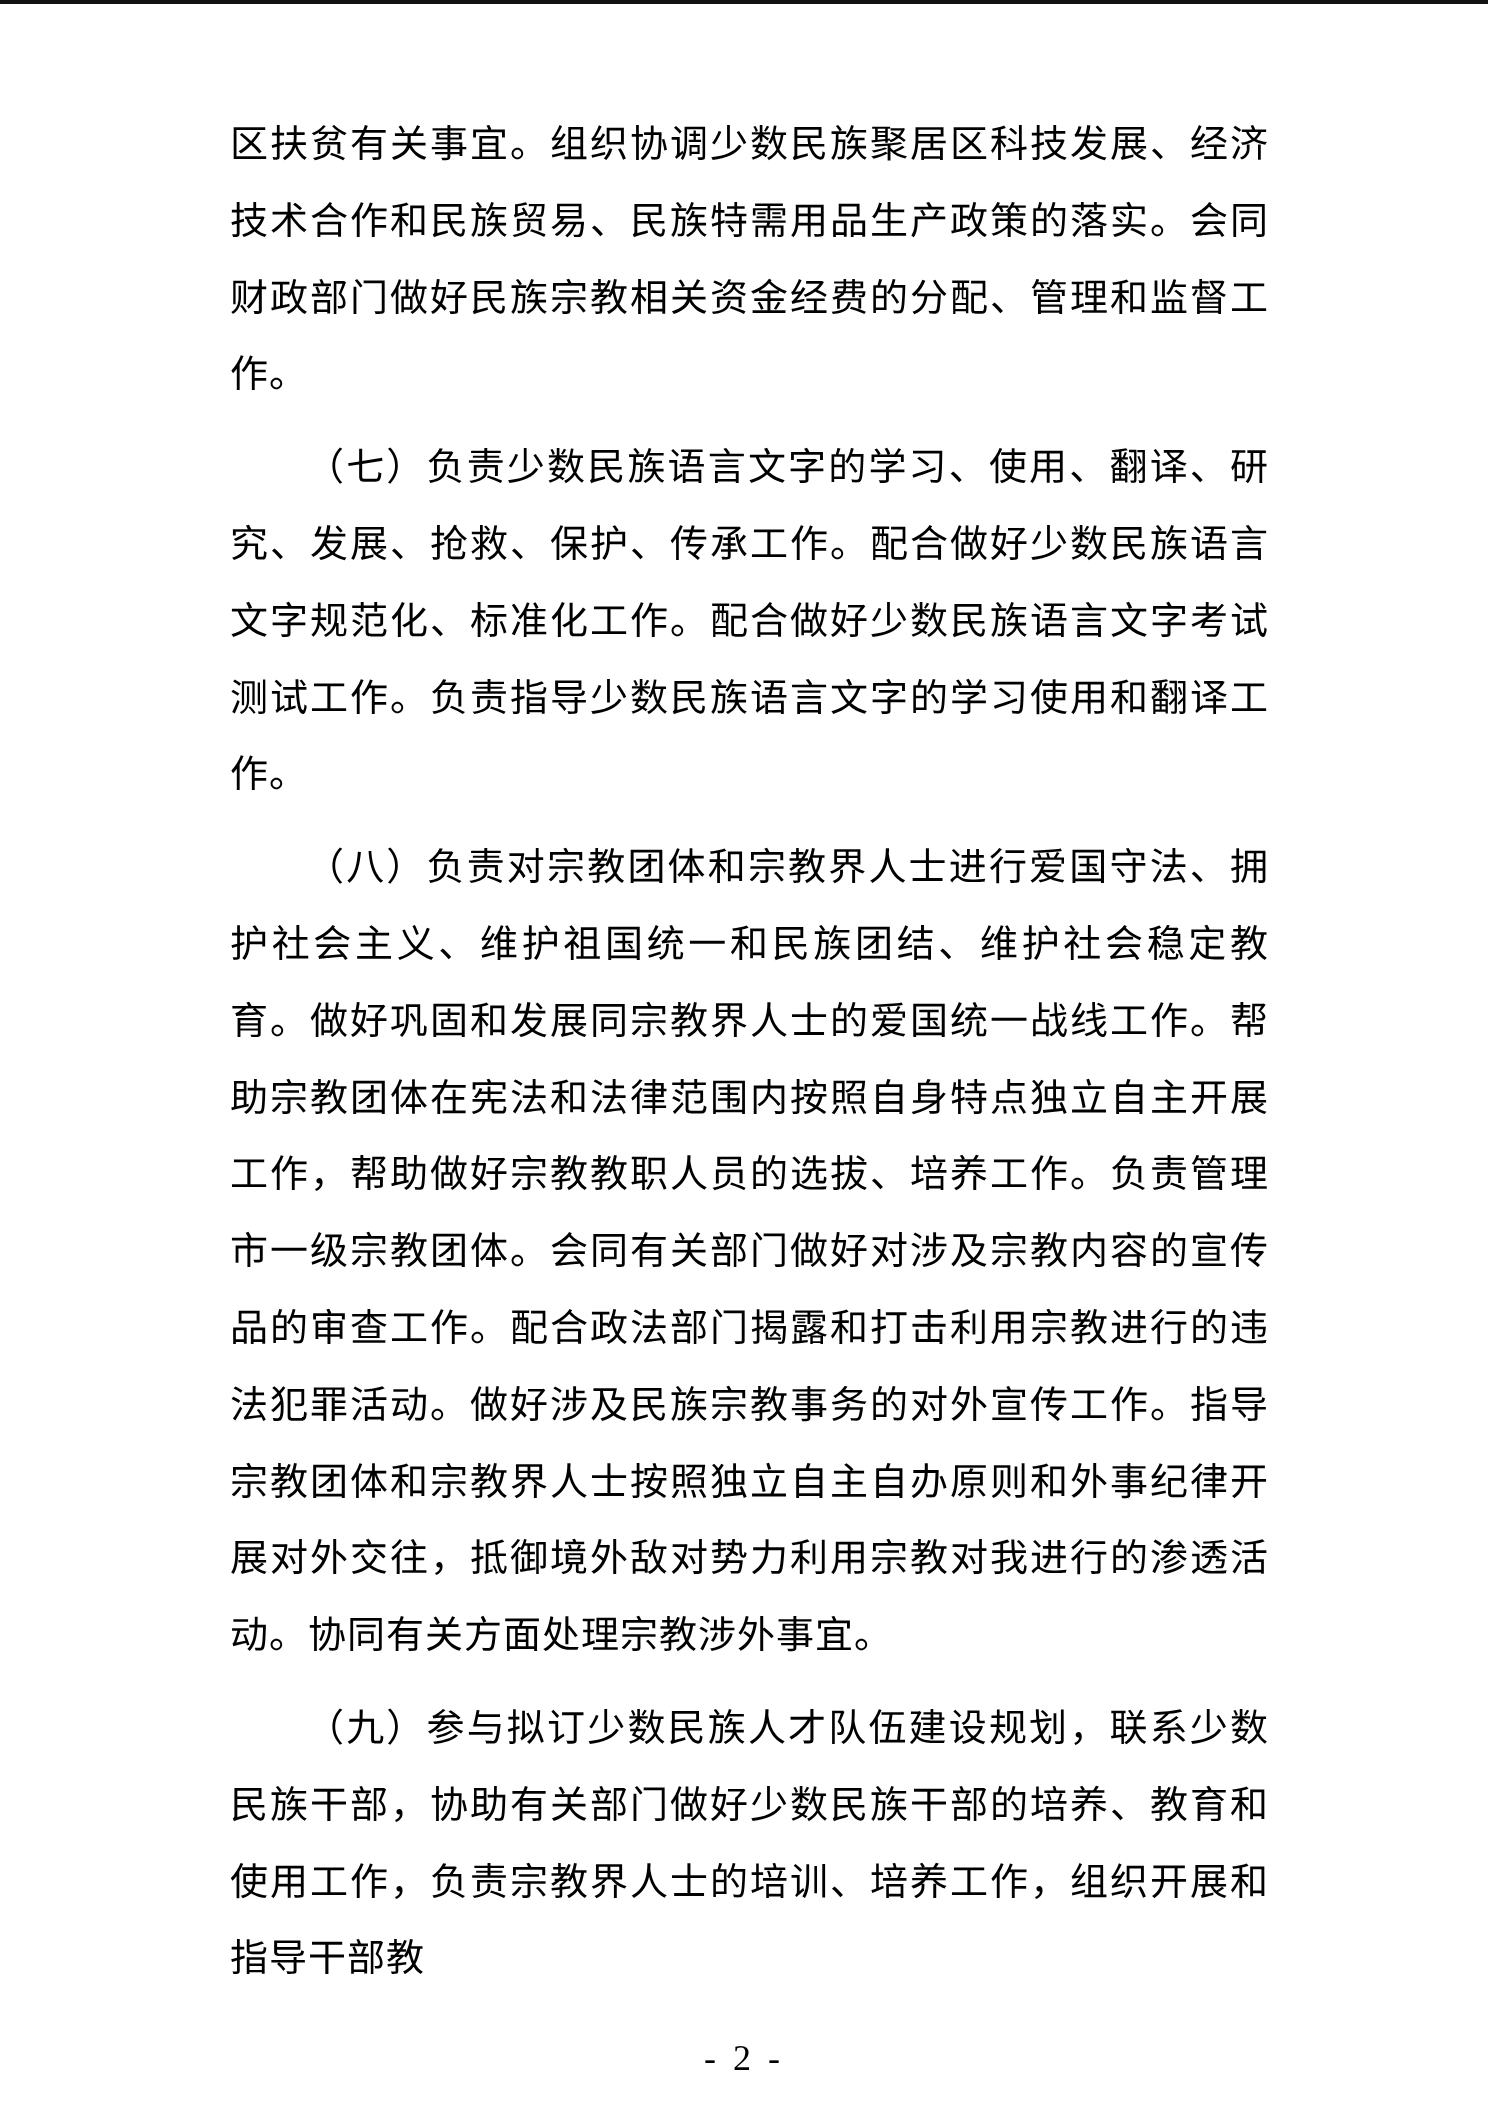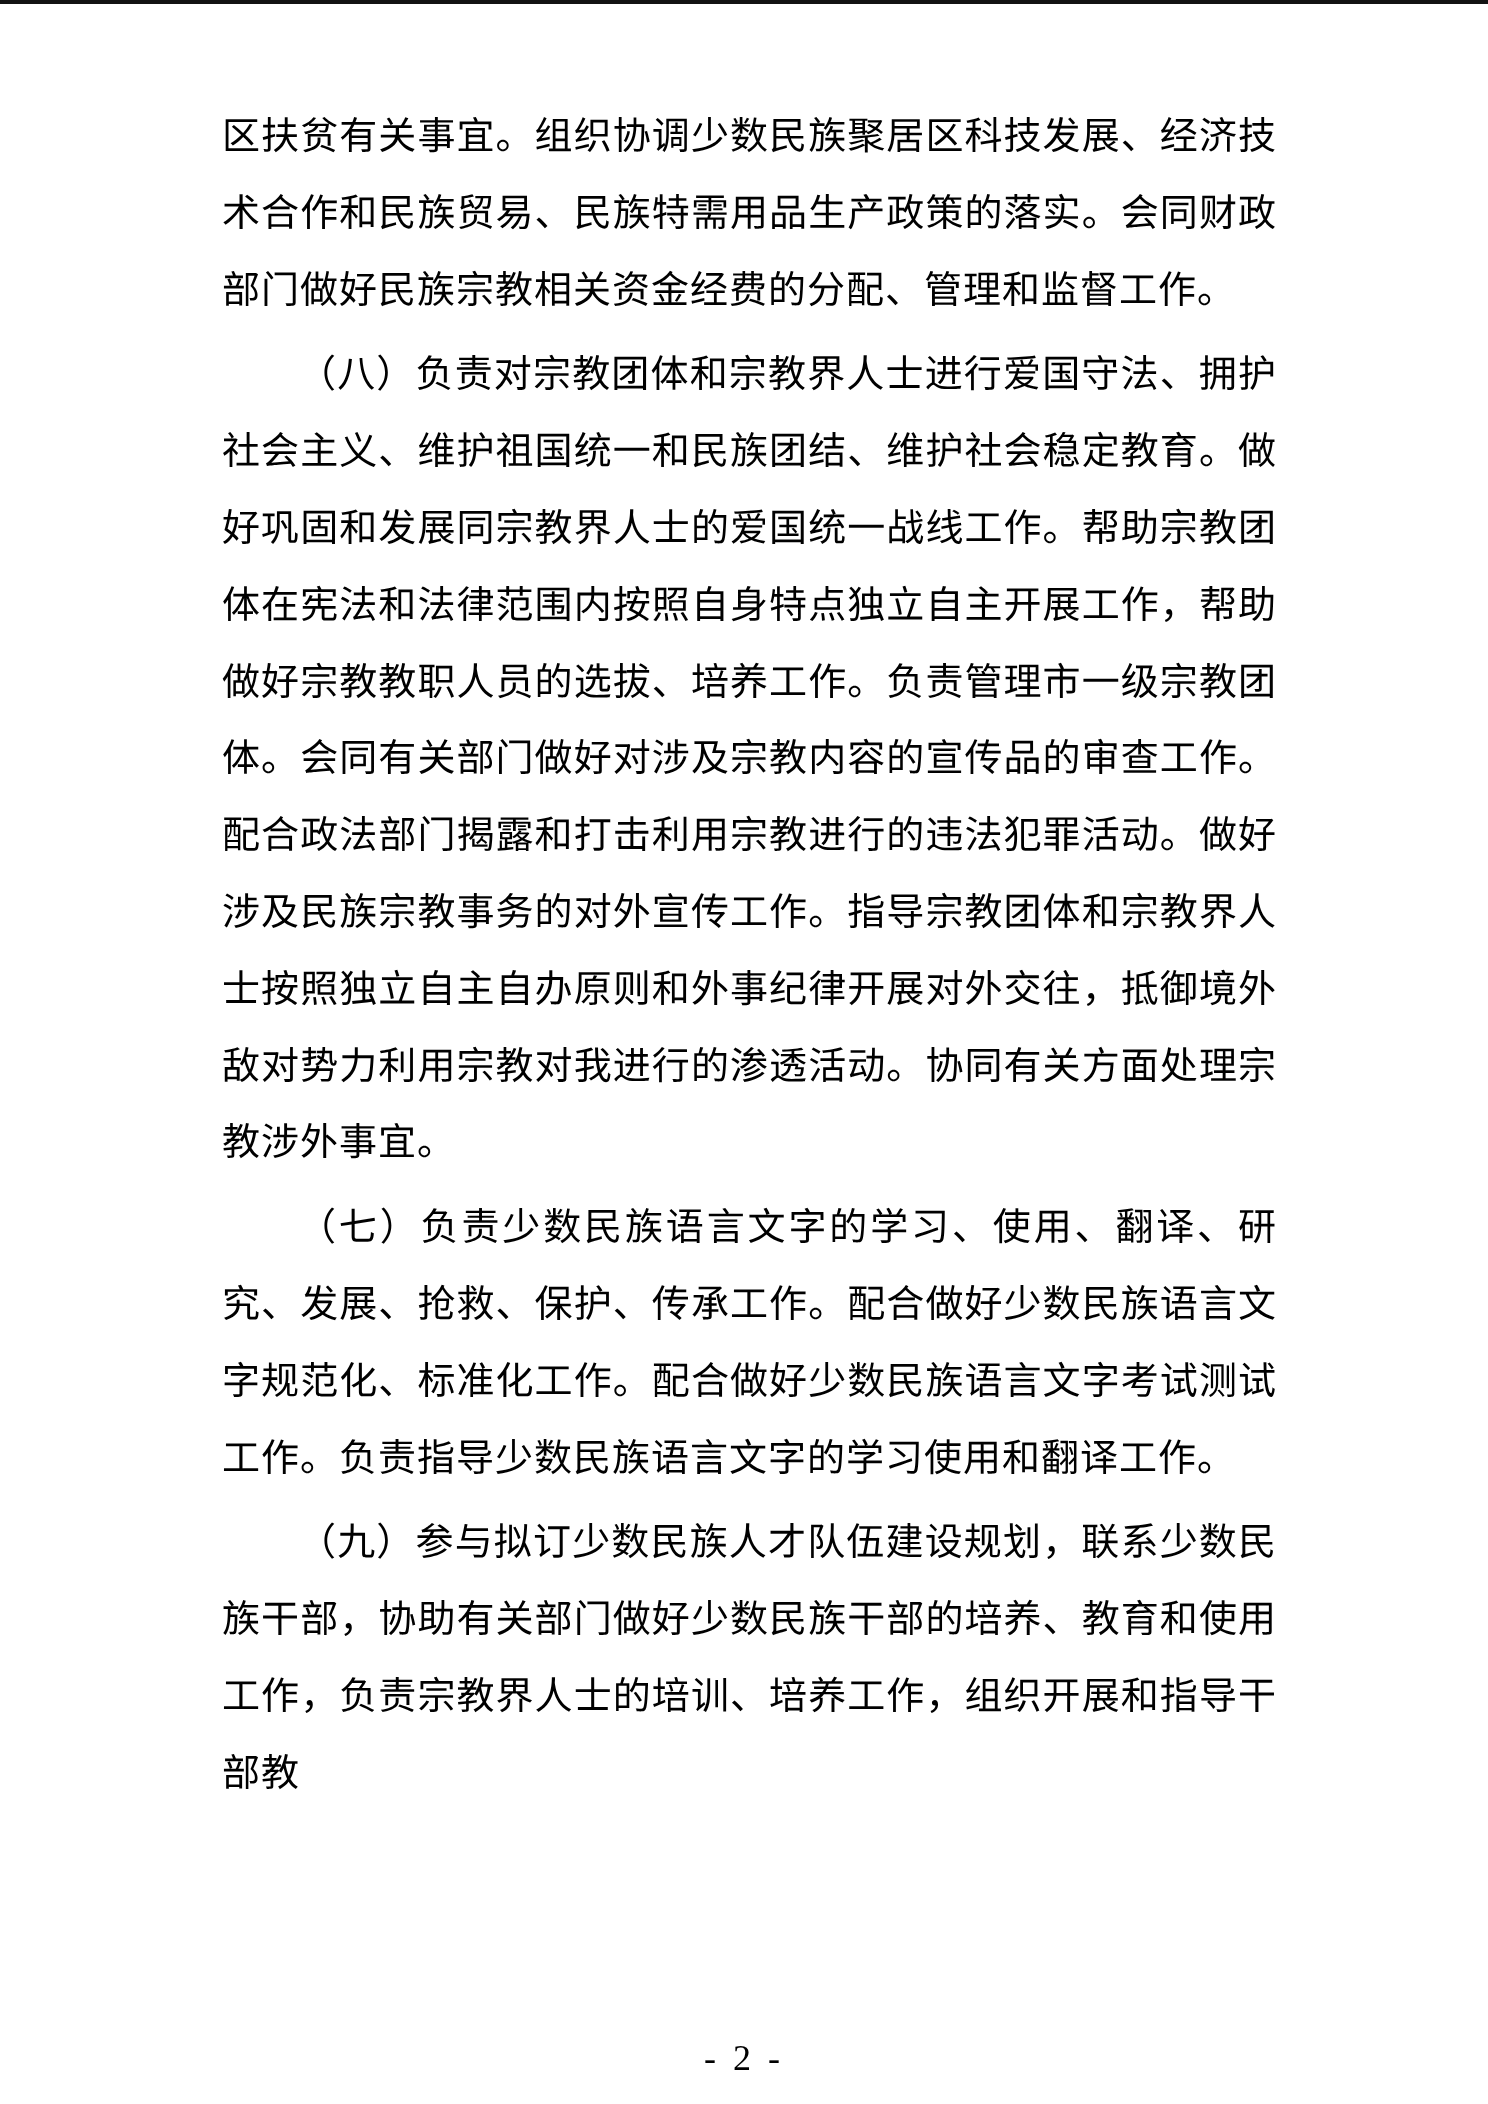--- a/index.html
+++ b/index.html
@@ -27,21 +27,21 @@
     position: absolute;
     top: 90px;
     left: 214px;
     width: 1071px;
     font-size: 38px;
     line-height: 76.8px;
     text-align: justify;
     letter-spacing: 1px;
   }
   .doc-body p {
-    margin: 8px;
+    margin: 16px;
     padding: 0;
   }
   .doc-body p.indent {
     text-indent: 2em;
   }
   .page-footer {
     position: absolute;
     top: 2038px;
     left: 0;
     width: 1488px;
@@ -52,20 +52,20 @@
     color: #000000;
   }
 </style>
 </head>
 <body>
 
 <div class="scan-edge-bar"></div>
 
 <main class="doc-body">
   <p>区扶贫有关事宜。组织协调少数民族聚居区科技发展、经济技术合作和民族贸易、民族特需用品生产政策的落实。会同财政部门做好民族宗教相关资金经费的分配、管理和监督工作。</p>
+  <p class="indent">（七）负责少数民族语言文字的学习、使用、翻译、研究、发展、抢救、保护、传承工作。配合做好少数民族语言文字规范化、标准化工作。配合做好少数民族语言文字考试测试工作。负责指导少数民族语言文字的学习使用和翻译工作。</p>
   <p class="indent">（八）负责对宗教团体和宗教界人士进行爱国守法、拥护社会主义、维护祖国统一和民族团结、维护社会稳定教育。做好巩固和发展同宗教界人士的爱国统一战线工作。帮助宗教团体在宪法和法律范围内按照自身特点独立自主开展工作，帮助做好宗教教职人员的选拔、培养工作。负责管理市一级宗教团体。会同有关部门做好对涉及宗教内容的宣传品的审查工作。配合政法部门揭露和打击利用宗教进行的违法犯罪活动。做好涉及民族宗教事务的对外宣传工作。指导宗教团体和宗教界人士按照独立自主自办原则和外事纪律开展对外交往，抵御境外敌对势力利用宗教对我进行的渗透活动。协同有关方面处理宗教涉外事宜。</p>
-  <p class="indent">（七）负责少数民族语言文字的学习、使用、翻译、研究、发展、抢救、保护、传承工作。配合做好少数民族语言文字规范化、标准化工作。配合做好少数民族语言文字考试测试工作。负责指导少数民族语言文字的学习使用和翻译工作。</p>
   <p class="indent">（九）参与拟订少数民族人才队伍建设规划，联系少数民族干部，协助有关部门做好少数民族干部的培养、教育和使用工作，负责宗教界人士的培训、培养工作，组织开展和指导干部教</p>
 </main>
 
 <footer class="page-footer">
   <span>- 2 -</span>
 </footer>
 
 </body></html>

